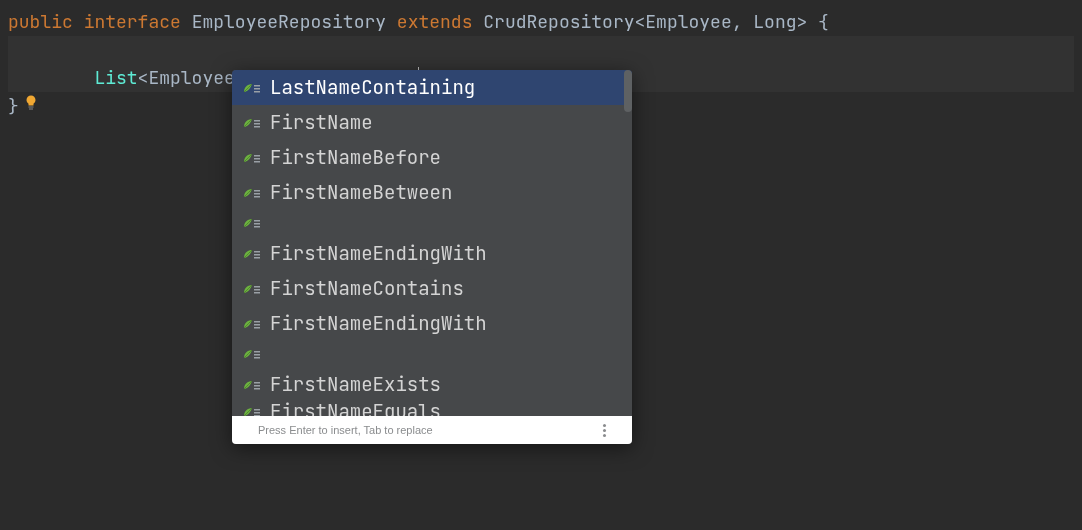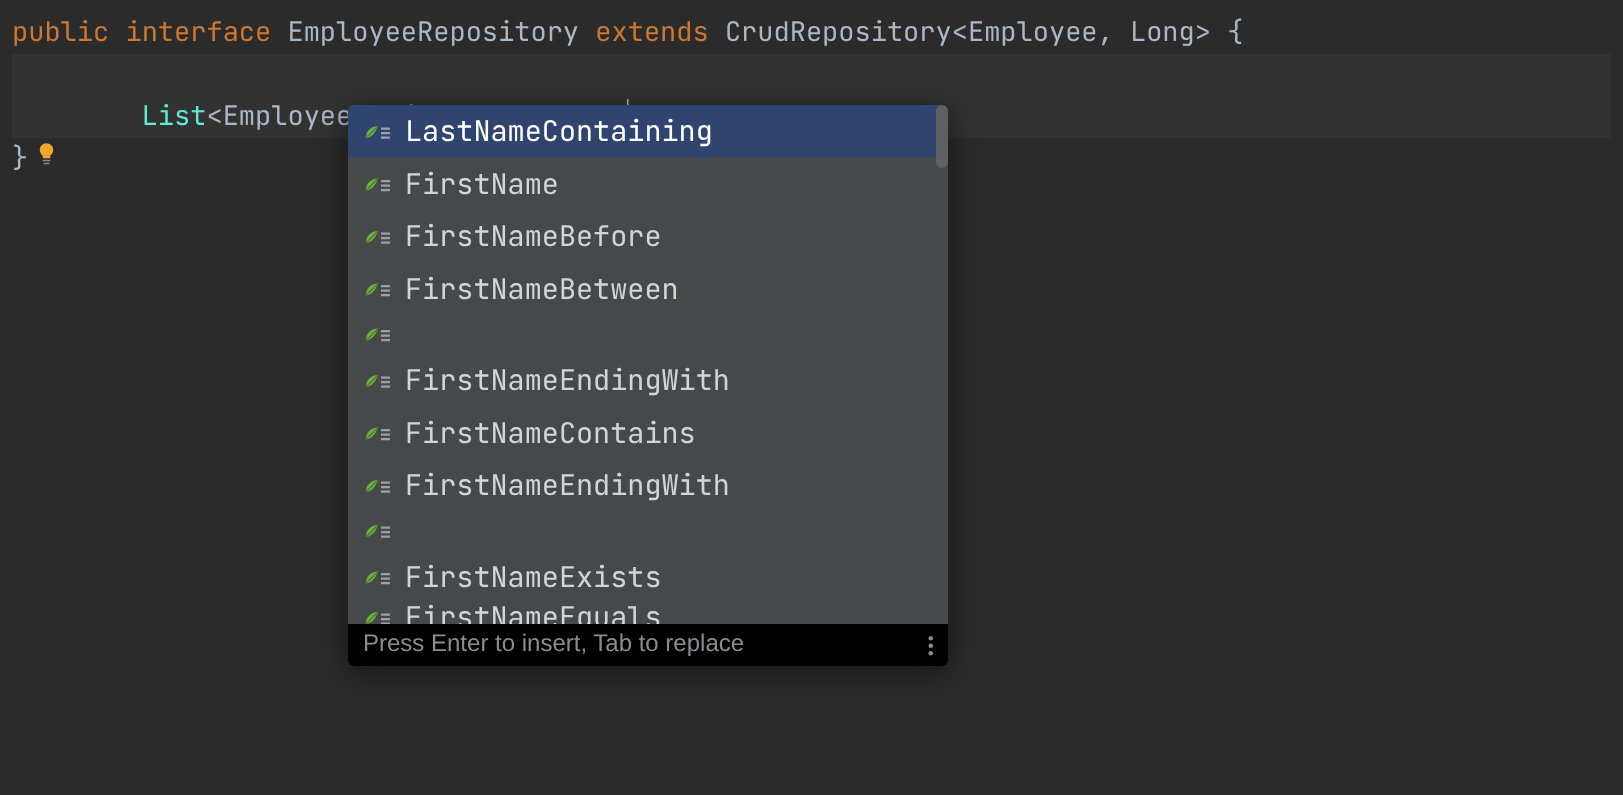--- a/index.html
+++ b/index.html
@@ -97,26 +97,26 @@
       justify-content: center;
     }
     .popup-item .icon svg { display: block; }
     .popup-item.partial {
       height: 14px;
       overflow: hidden;
       padding-top: 5px;
       padding-bottom: 0;
     }
     .popup-footer {
-      background: #000000;
-      padding: 4px 10px;
+      background: #ffffff;
+      padding: 4px 26px;
       display: flex;
       align-items: center;
       justify-content: space-between;
-      font-size: 16px;
+      font-size: 11px;
       color: #8a8c8e;
       font-family: sans-serif;
       height: 28px;
     }
     .dots {
       display: flex;
       flex-direction: column;
       gap: 2px;
     }
     .dots span {

